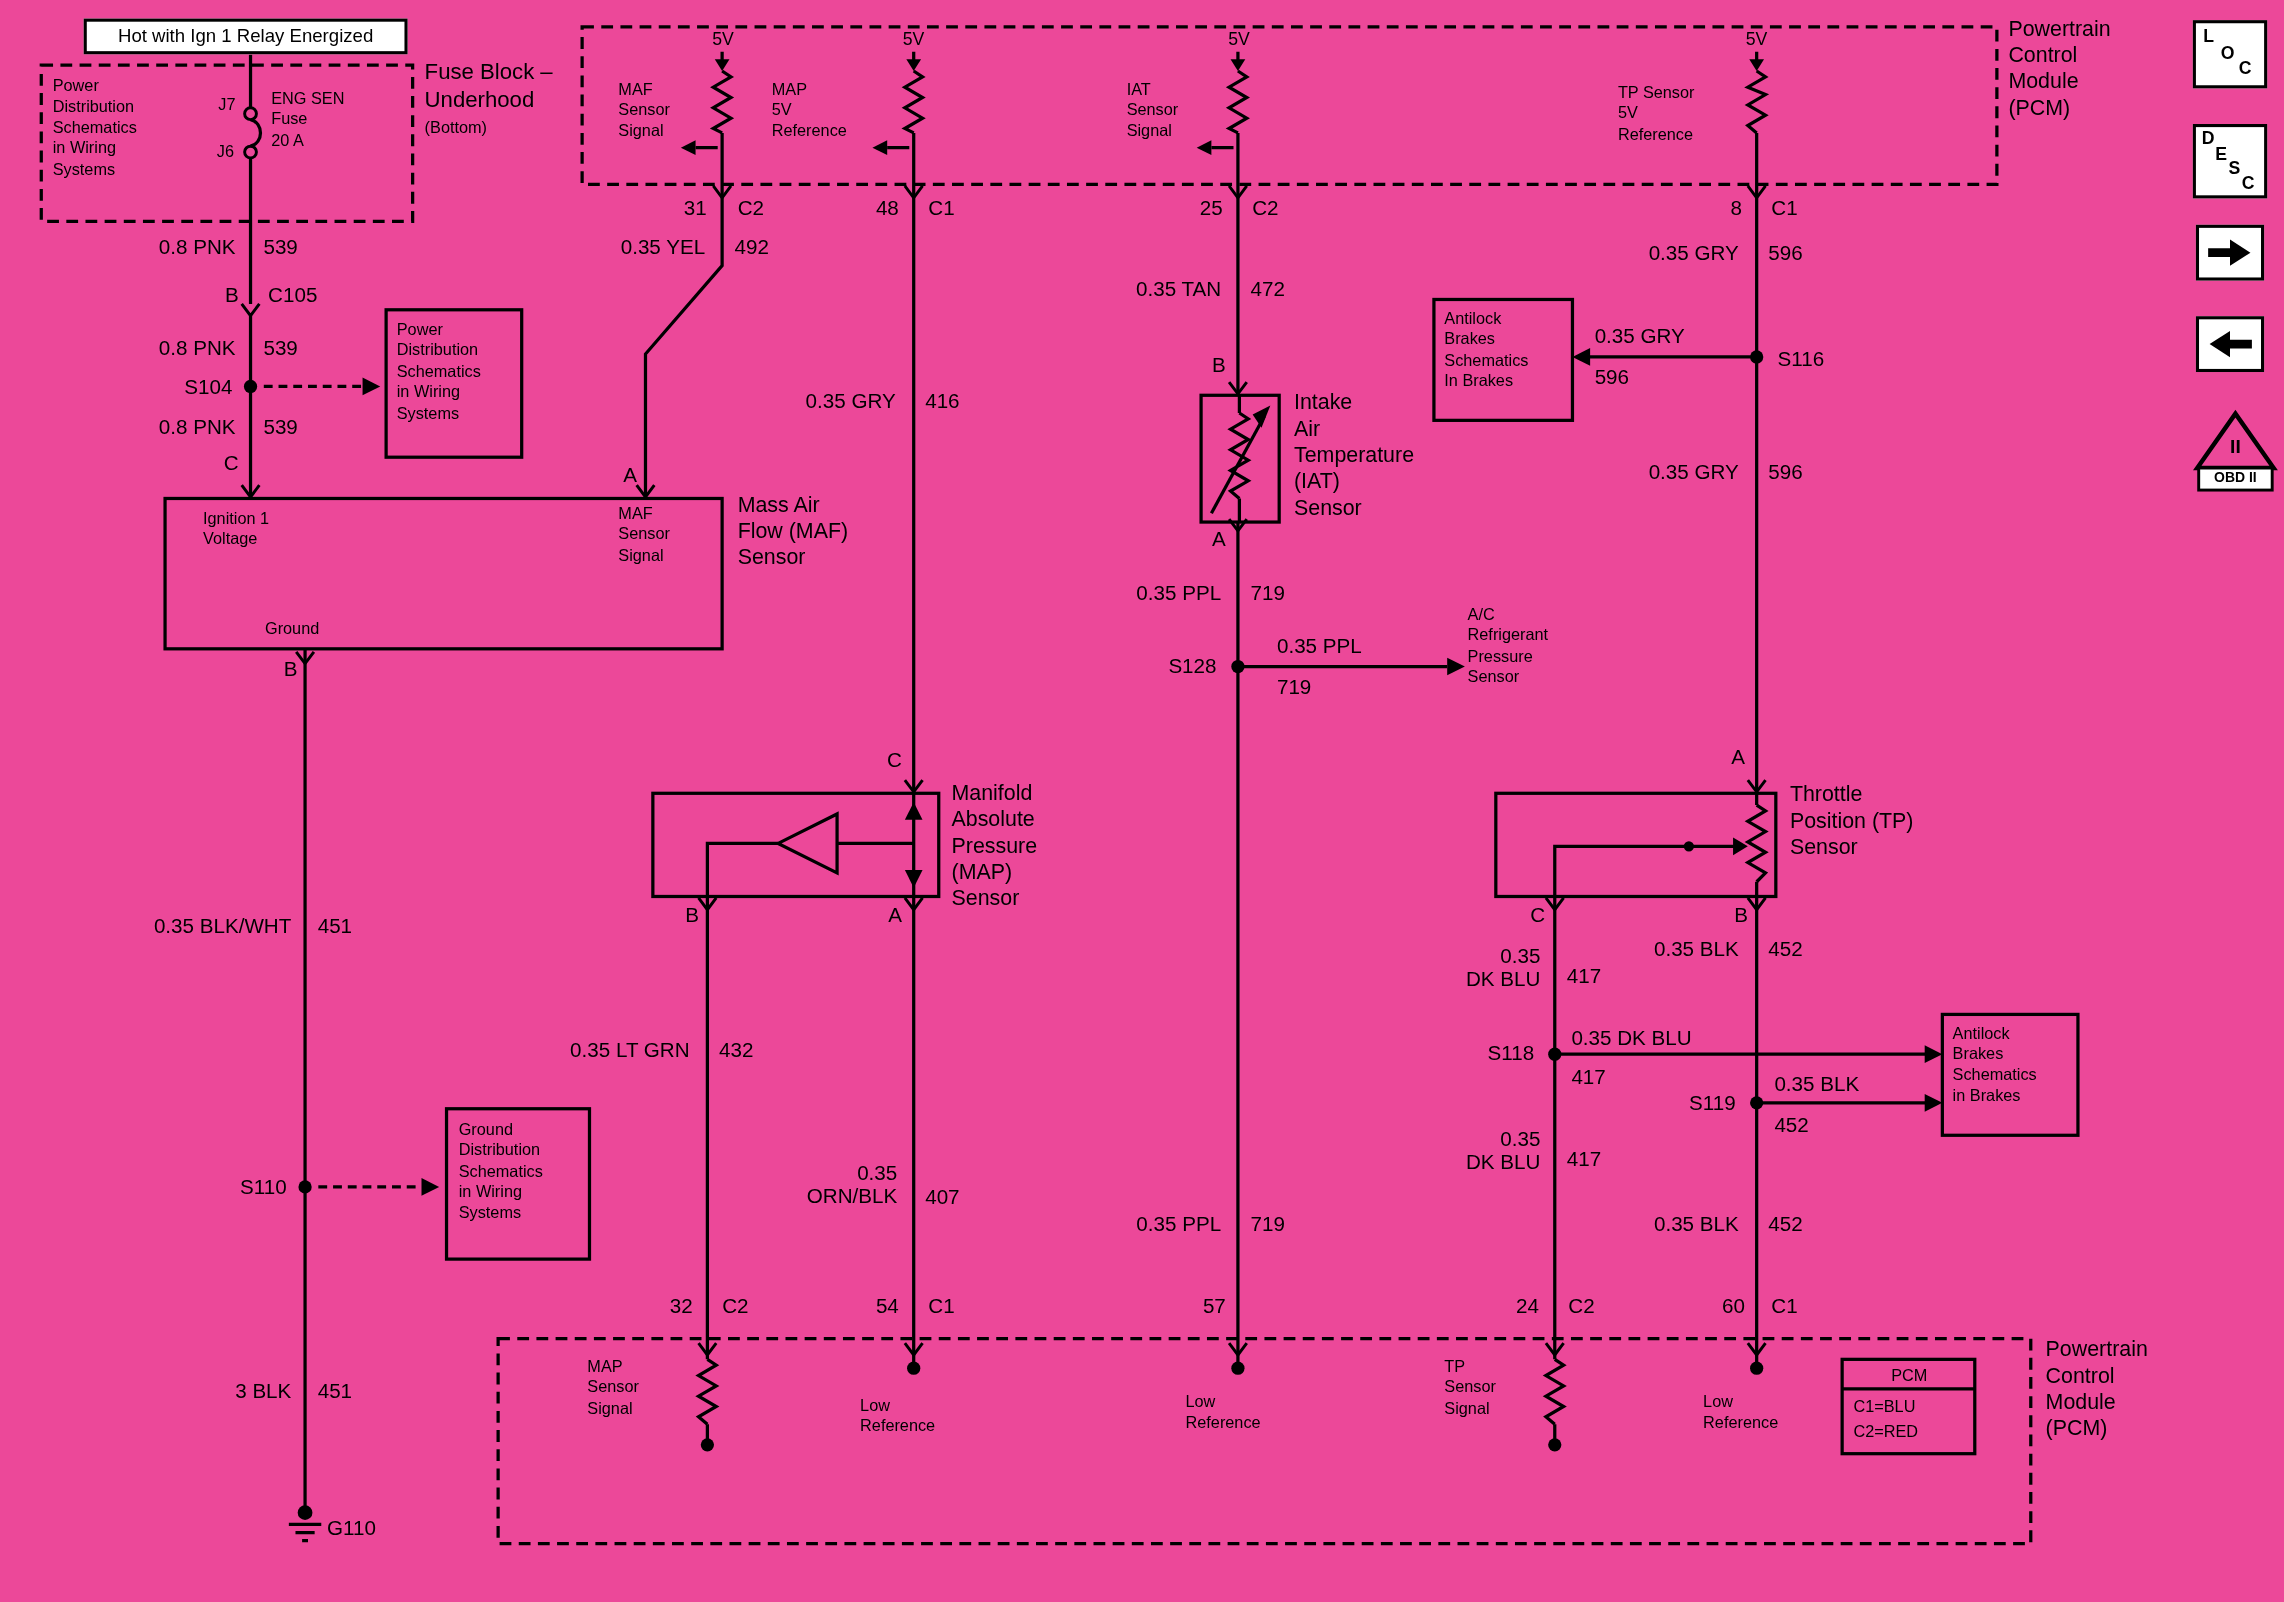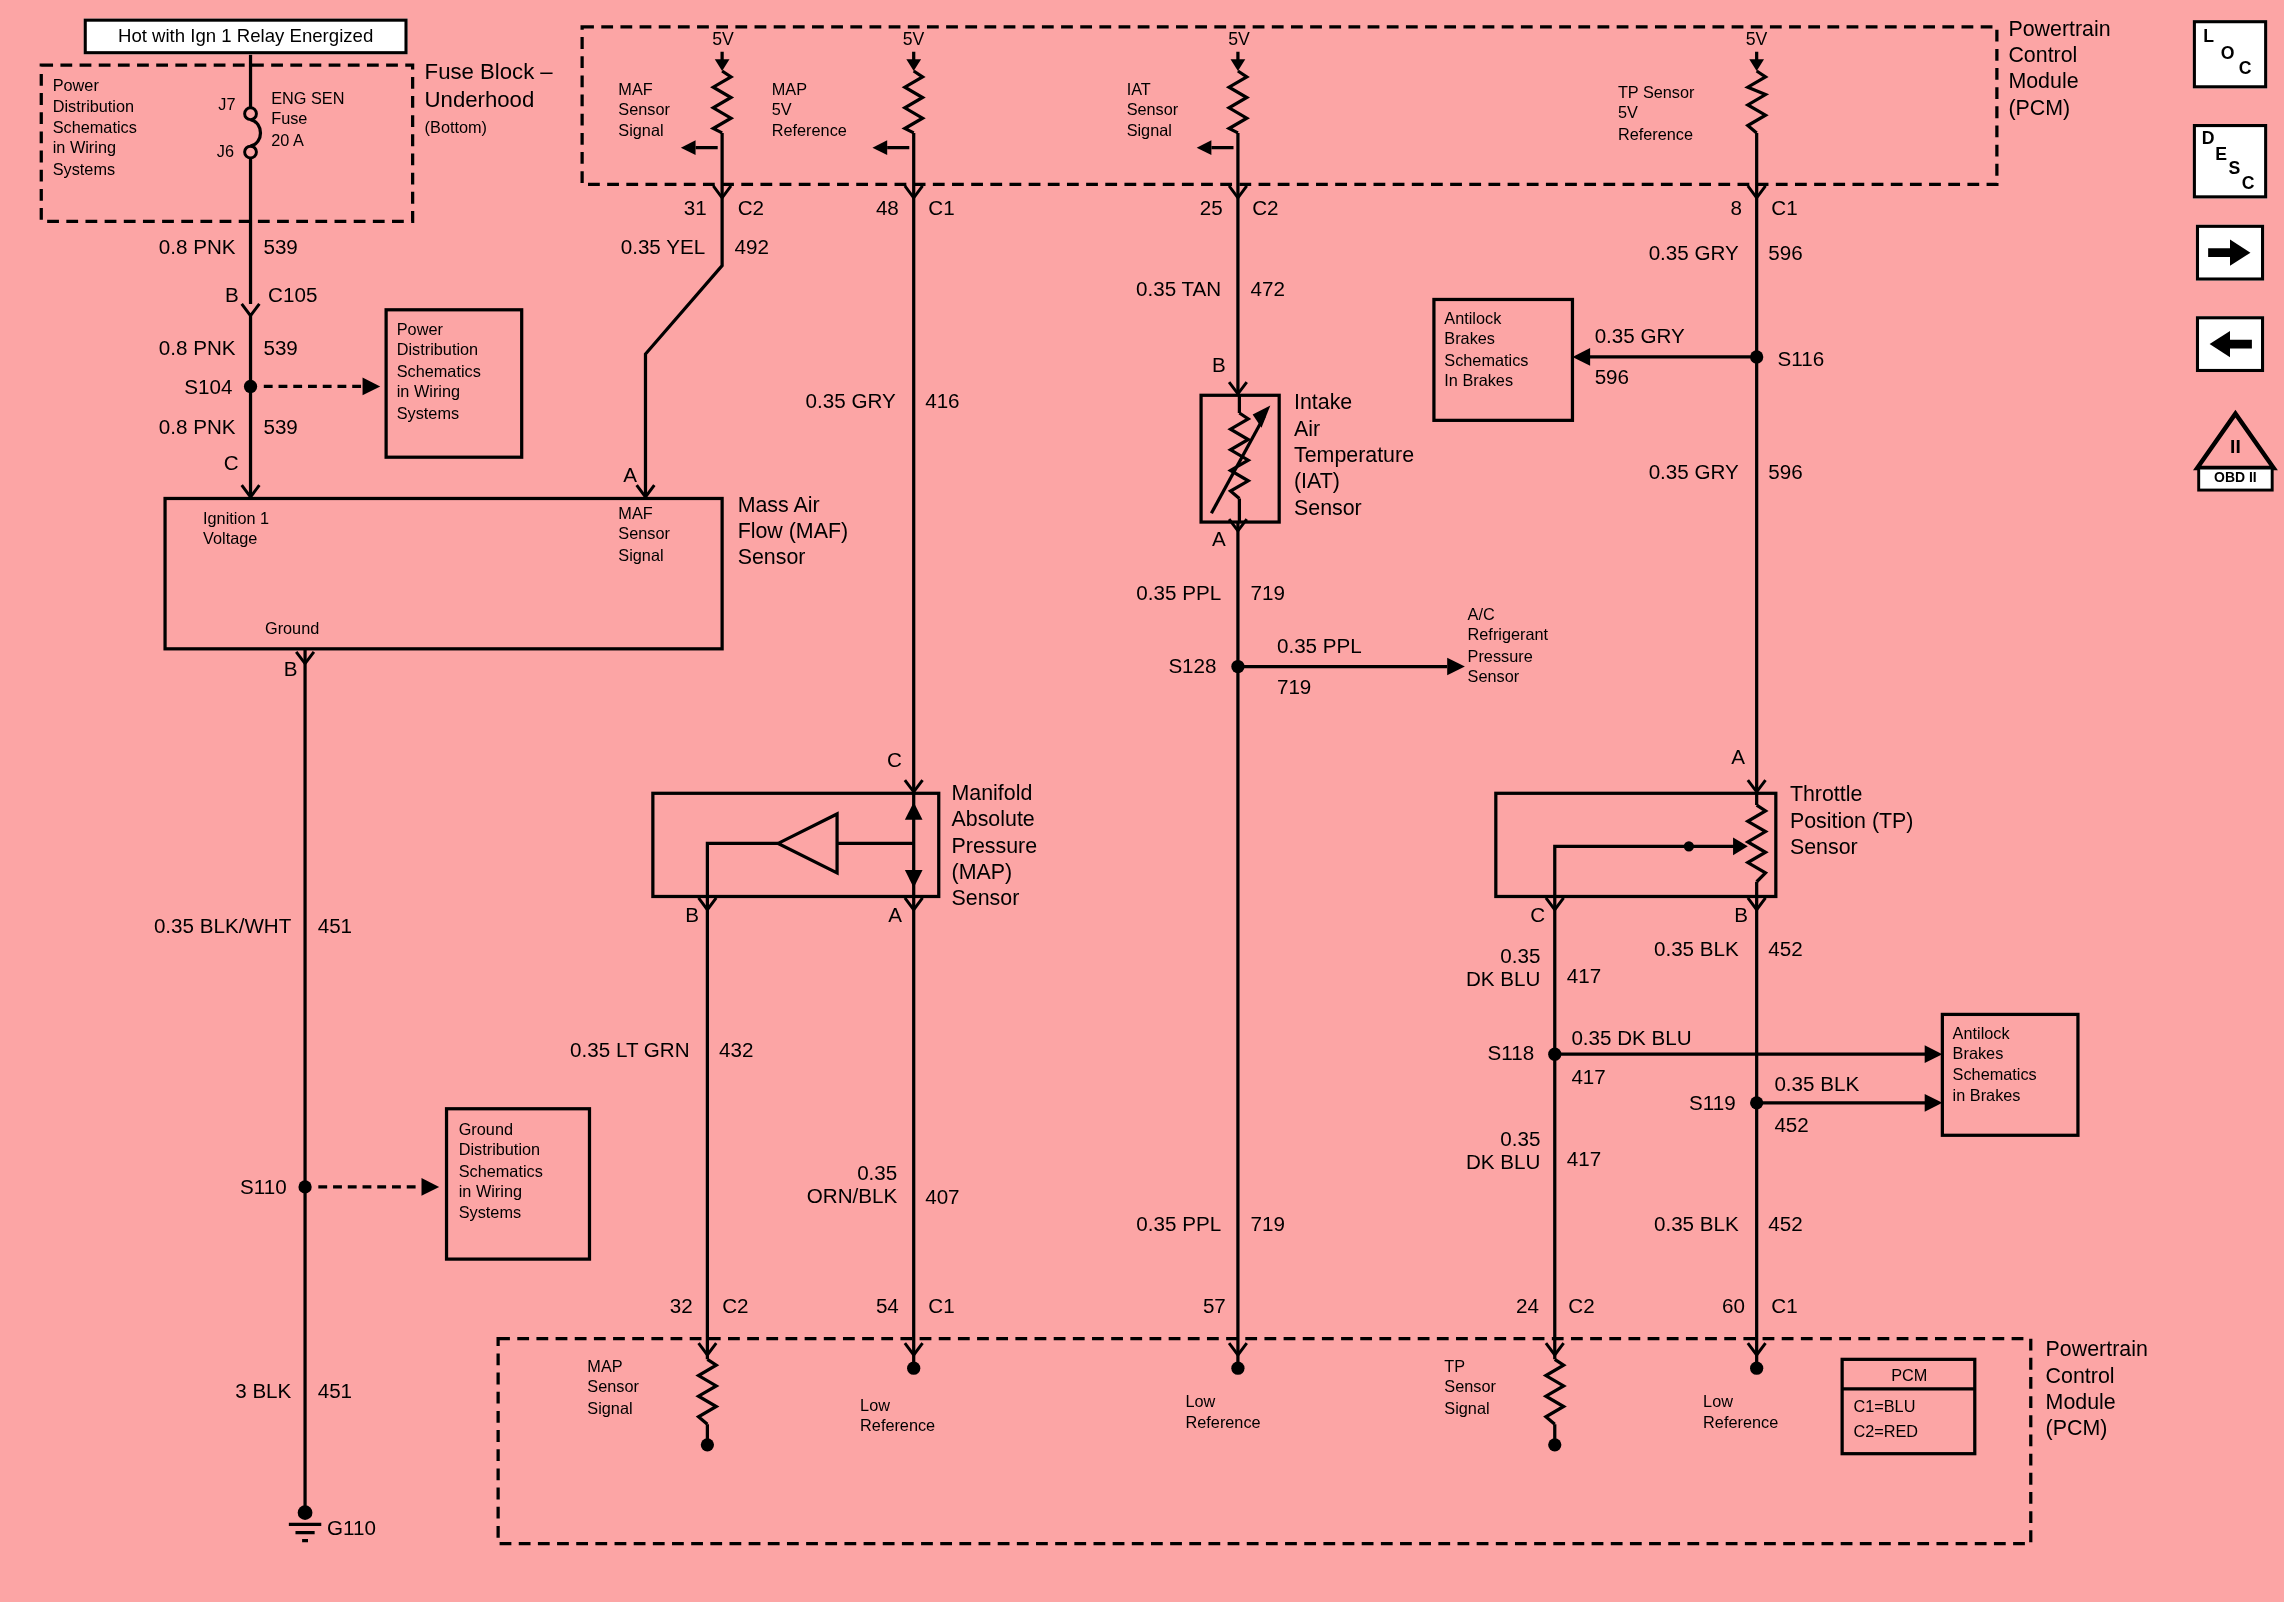--- a/index.html
+++ b/index.html
@@ -1,18 +1,18 @@
 <!DOCTYPE html>
 <html style="font-size:15px"><head>
 <meta charset="utf-8">
 <style>
   * { margin:0; padding:0; box-sizing:border-box; }
   html,body { background:#fff; }
   body { font-family:"Liberation Sans", sans-serif; color:#000; }
-  .viewport { position:relative; width:2285px; height:1603px; background:#fca5a5; overflow:hidden; }
+  .viewport { position:relative; width:2285px; height:1603px; background:#ec4899; overflow:hidden; }
   .stage { position:absolute; left:0; top:0; width:1474px; height:1034px;
            transform:scale(1.5497,1.5501); transform-origin:0 0; }
   .art { position:absolute; left:0; top:0; }
   .lbl { position:absolute; font-size:13.3px; line-height:1.16; white-space:pre-line; }
   .r { text-align:right; }
   .c { text-align:center; }
   .sm { font-size:10.5px; line-height:1.28; }
   .ttl { font-size:14.3px; line-height:1.25; }
   .comp { font-size:13.8px; line-height:1.24; }
   .p12 { font-size:11.4px; }

